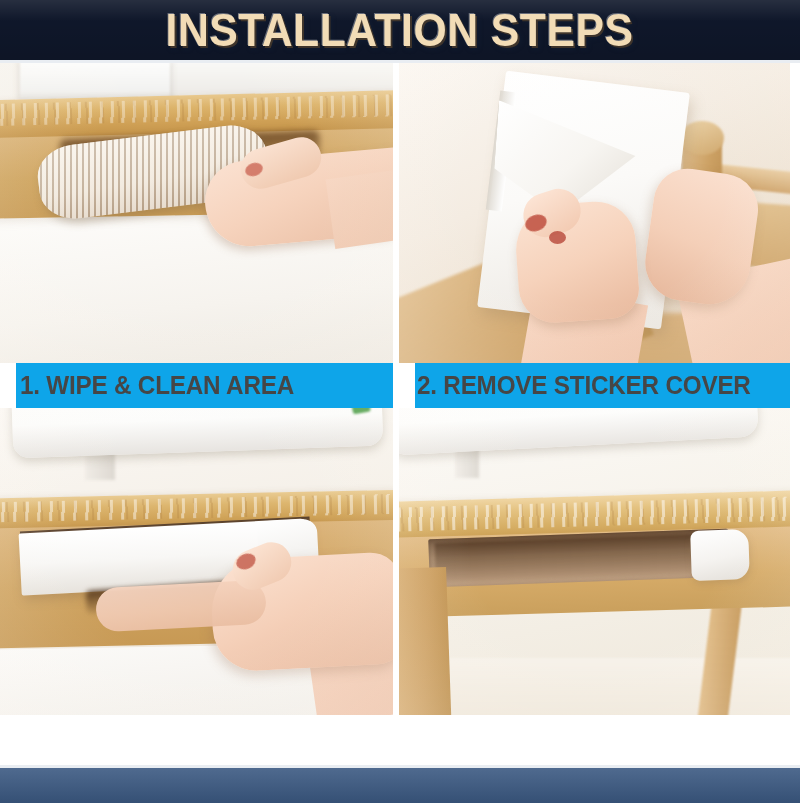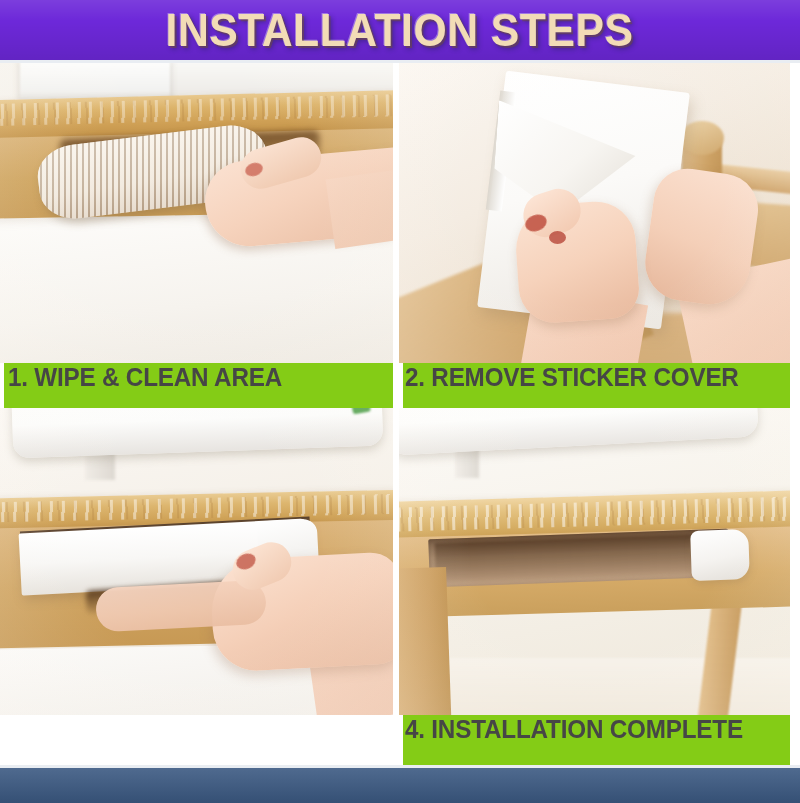--- a/index.html
+++ b/index.html
@@ -16,21 +16,21 @@
     position:relative;
     width:800px; height:803px;
     background:#ffffff;
   }
 
   
   .header-banner {
     position:absolute;
     left:0; top:0;
     width:800px; height:63px;
-    background:#6d28d9;
+    background:#0f172a;
     border-bottom:3px solid #e9edf2;
     display:flex;
     align-items:center;
     justify-content:center;
     overflow:hidden;
   }
   .header-banner::before {
     content:"";
     position:absolute; left:0; top:0; right:0; bottom:0;
     background:linear-gradient(180deg, rgba(255,255,255,0.10) 0%, rgba(255,255,255,0) 35%, rgba(0,0,0,0.10) 100%);
@@ -72,24 +72,25 @@
     position:absolute;
     left:0; top:0; right:0;
     height:300px;
     overflow:hidden;
     background:#f3efe9;
   }
   .row-bottom .photo { height:307px; }
 
   .caption-band {
     position:absolute;
-    left:4px; right:0; bottom:0;
+    left:16px; right:0; bottom:0;
     height:45px;
-    background:#84cc16;
+    background:#0ea5e9;
     display:flex;
+    align-items:center;
   }
   .row-bottom .caption-band { height:50px; }
 
   .caption-text {
     font-family:"Liberation Sans", sans-serif;
     font-size:25px;
     font-weight:bold;
     color:#464646;
     letter-spacing:-0.2px;
     white-space:nowrap;
@@ -401,23 +402,20 @@
           <div class="sh p4-desktop"></div>
           <div class="sh p4-grain"></div>
           <div class="sh p4-apron"></div>
           <div class="sh p4-drawer"></div>
           <div class="sh p4-drawer-in"></div>
           <div class="sh p4-drawer-end"></div>
           <div class="sh p4-legfront"></div>
         </div>
         <div class="photo-soften"></div>
       </div>
-      <div class="caption-band">
-        <div class="caption-text">4. INSTALLATION COMPLETE</div>
-      </div>
     </div>
 
   </div>
 
   <div class="right-margin"></div>
 
   <div class="footer-bar"></div>
 
 </div>
 

